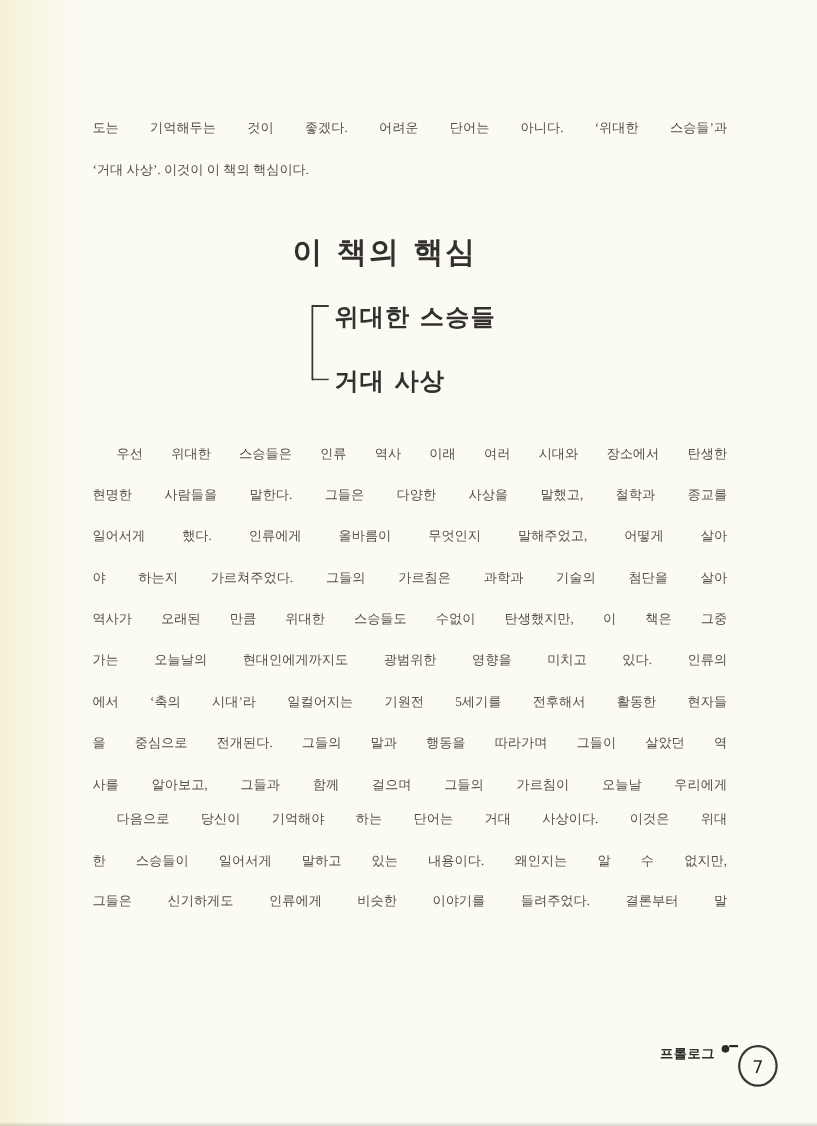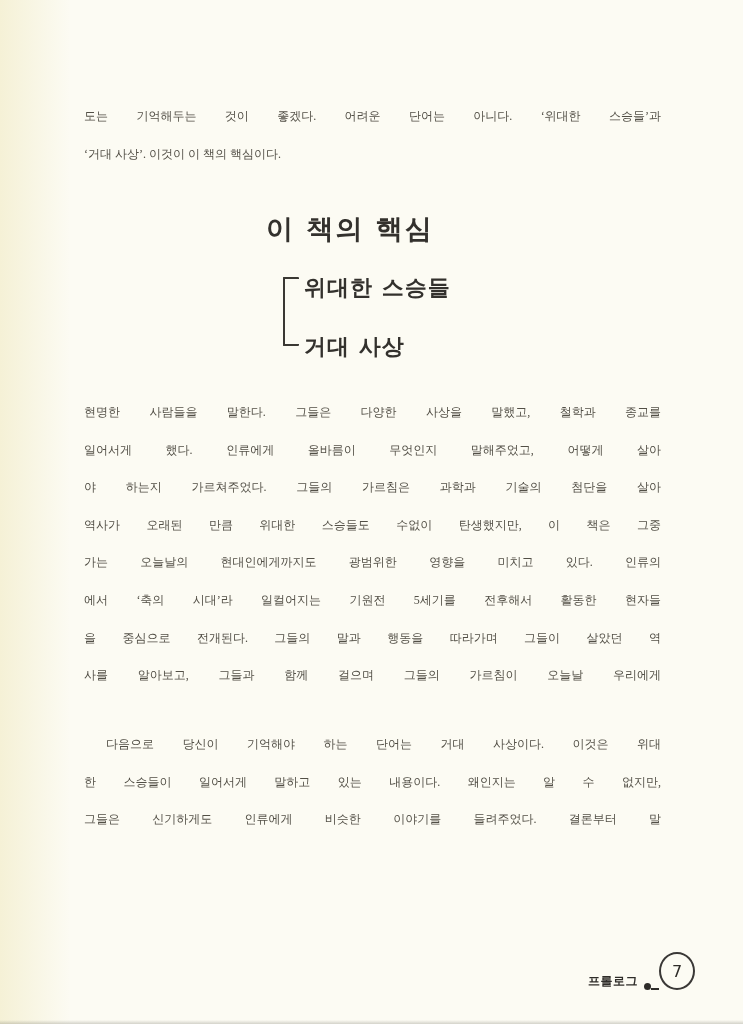--- a/index.html
+++ b/index.html
@@ -56,22 +56,22 @@
     position: absolute; left: 304px;
     font-family: "DejaVu Sans", sans-serif;
     font-size: 22px; font-weight: 700; letter-spacing: 1px;
     color: #33312d;
   }
   .bracket-item.first { top: 254px; margin-top: 19px; }
   .bracket-item.second { top: 332px; }
 
   
   .footer {
-    position: absolute; right: 48px; top: 950px; height: 40px;
-    display: flex; align-items: flex-end;
+    position: absolute; right: 36px; top: 950px; height: 40px;
+    display: flex; align-items: flex-start;
   }
   .footer-label {
     font-family: "DejaVu Sans", sans-serif;
     font-size: 12px; font-weight: 700; color: #2e2c29;
     margin-right: 6px; letter-spacing: 0.5px;
   }
   .footer-dot {
     width: 7px; height: 7px; border-radius: 50%;
     background: #2e2c29; flex: 0 0 auto;
   }
@@ -99,20 +99,21 @@
     <div class="line">‘거대 사상’. 이것이 이 책의 핵심이다.</div>
   </section>
 
 <h1 class="heading">이 책의 핵심</h1>
 
 <div class="bracket-shape"></div>
 <div class="bracket-item first">위대한 스승들</div>
 <div class="bracket-item second">거대 사상</div>
 
 <section class="textblock para1">
+    <div class="line just indent">우선 위대한 스승들은 인류 역사 이래 여러 시대와 장소에서 탄생한</div>
     <div class="line just">현명한 사람들을 말한다. 그들은 다양한 사상을 말했고, 철학과 종교를</div>
     <div class="line just">일어서게 했다. 인류에게 올바름이 무엇인지 말해주었고, 어떻게 살아</div>
     <div class="line just">야 하는지 가르쳐주었다. 그들의 가르침은 과학과 기술의 첨단을 살아</div>
     <div class="line just">역사가 오래된 만큼 위대한 스승들도 수없이 탄생했지만, 이 책은 그중</div>
     <div class="line just">가는 오늘날의 현대인에게까지도 광범위한 영향을 미치고 있다. 인류의</div>
     <div class="line just">에서 ‘축의 시대’라 일컬어지는 기원전 5세기를 전후해서 활동한 현자들</div>
     <div class="line just">을 중심으로 전개된다. 그들의 말과 행동을 따라가며 그들이 살았던 역</div>
     <div class="line just">사를 알아보고, 그들과 함께 걸으며 그들의 가르침이 오늘날 우리에게</div>
   </section>
 

